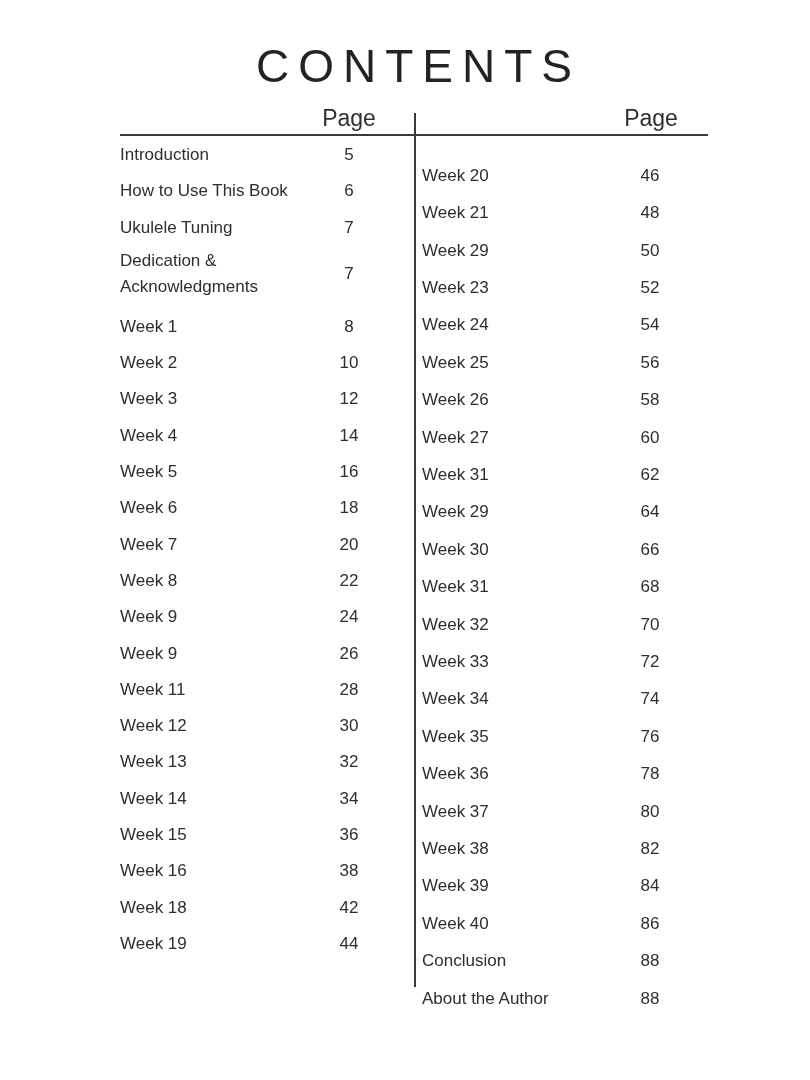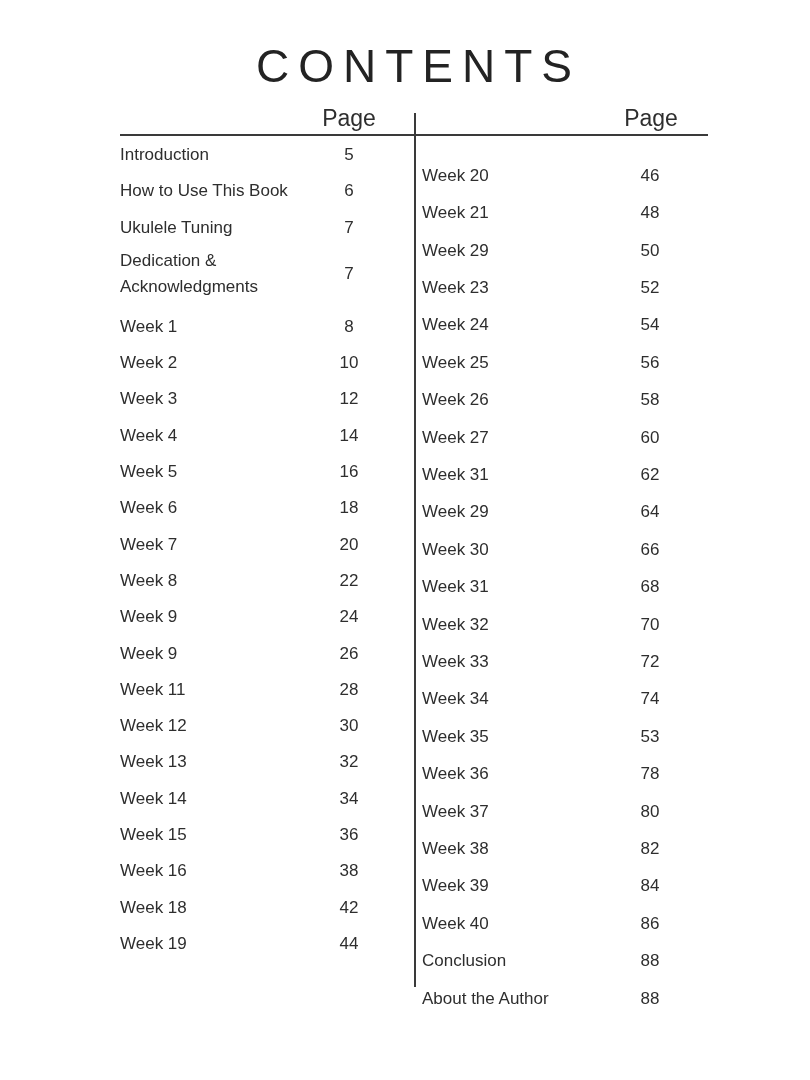--- a/index.html
+++ b/index.html
@@ -244,21 +244,21 @@
       <div class="row">
         <div class="label">Week 33</div>
         <div class="num">72</div>
       </div>
       <div class="row">
         <div class="label">Week 34</div>
         <div class="num">74</div>
       </div>
       <div class="row">
         <div class="label">Week 35</div>
-        <div class="num">53</div>
+        <div class="num">76</div>
       </div>
       <div class="row">
         <div class="label">Week 36</div>
         <div class="num">78</div>
       </div>
       <div class="row">
         <div class="label">Week 37</div>
         <div class="num">80</div>
       </div>
       <div class="row">

